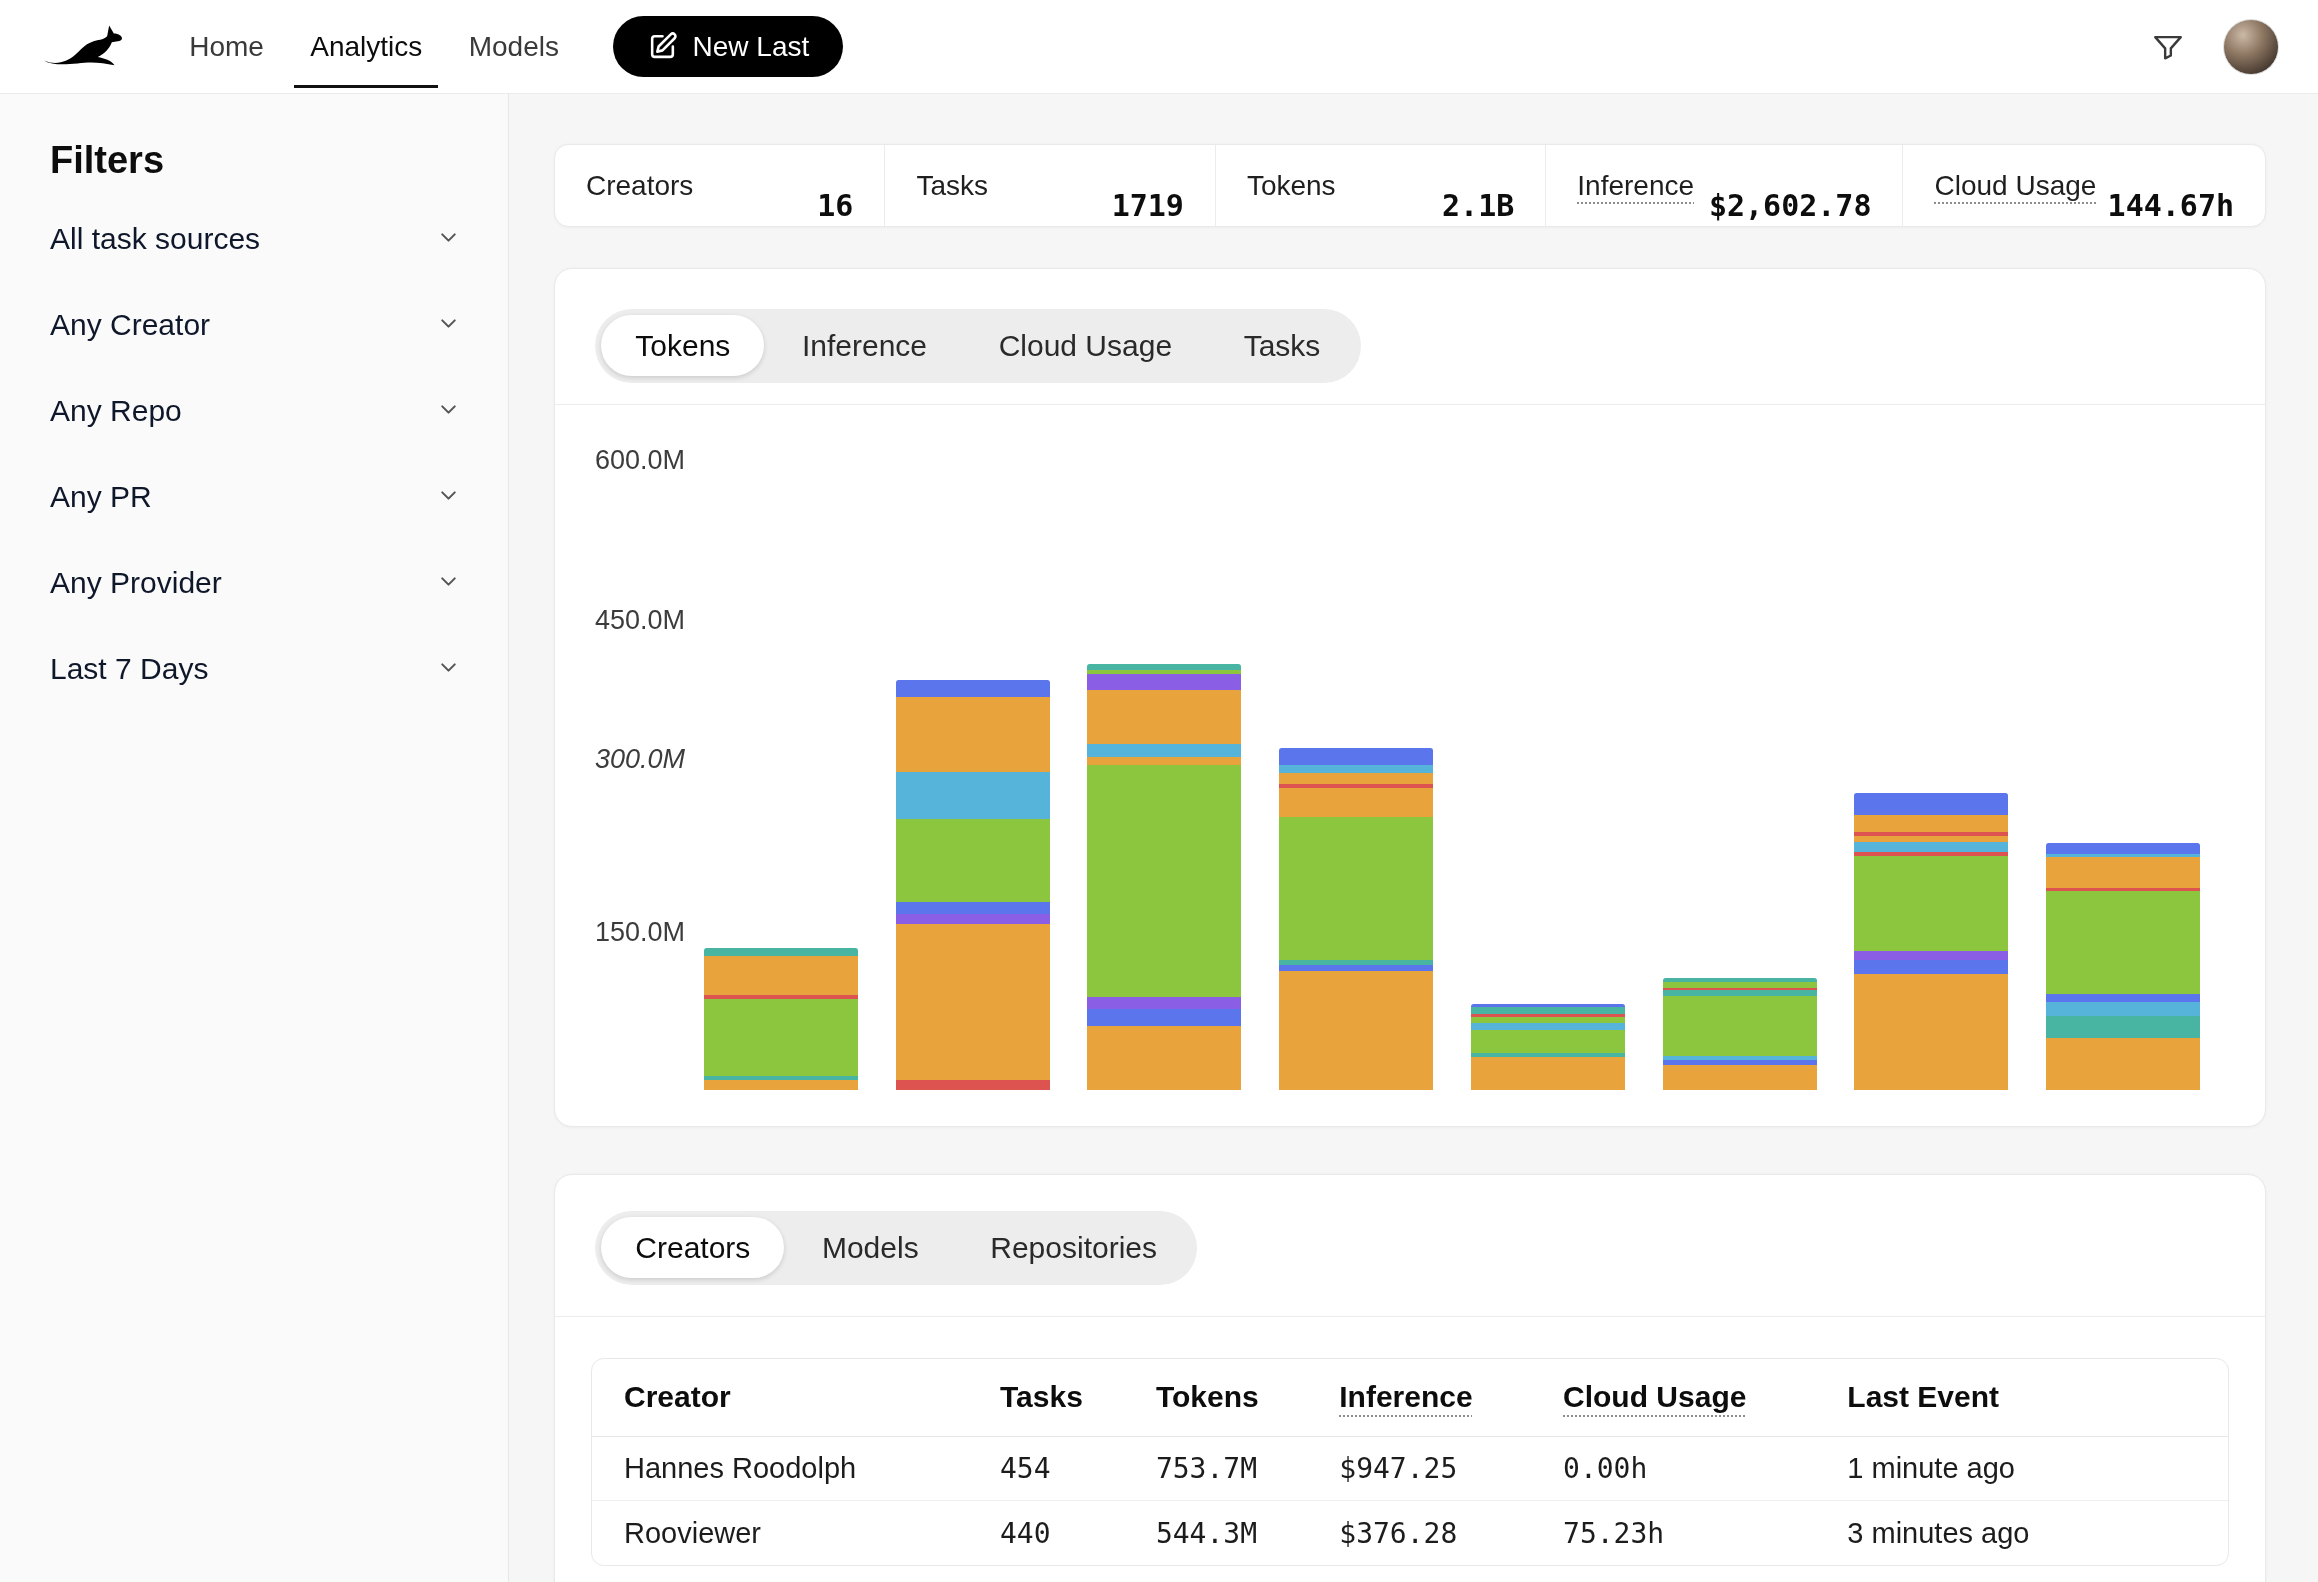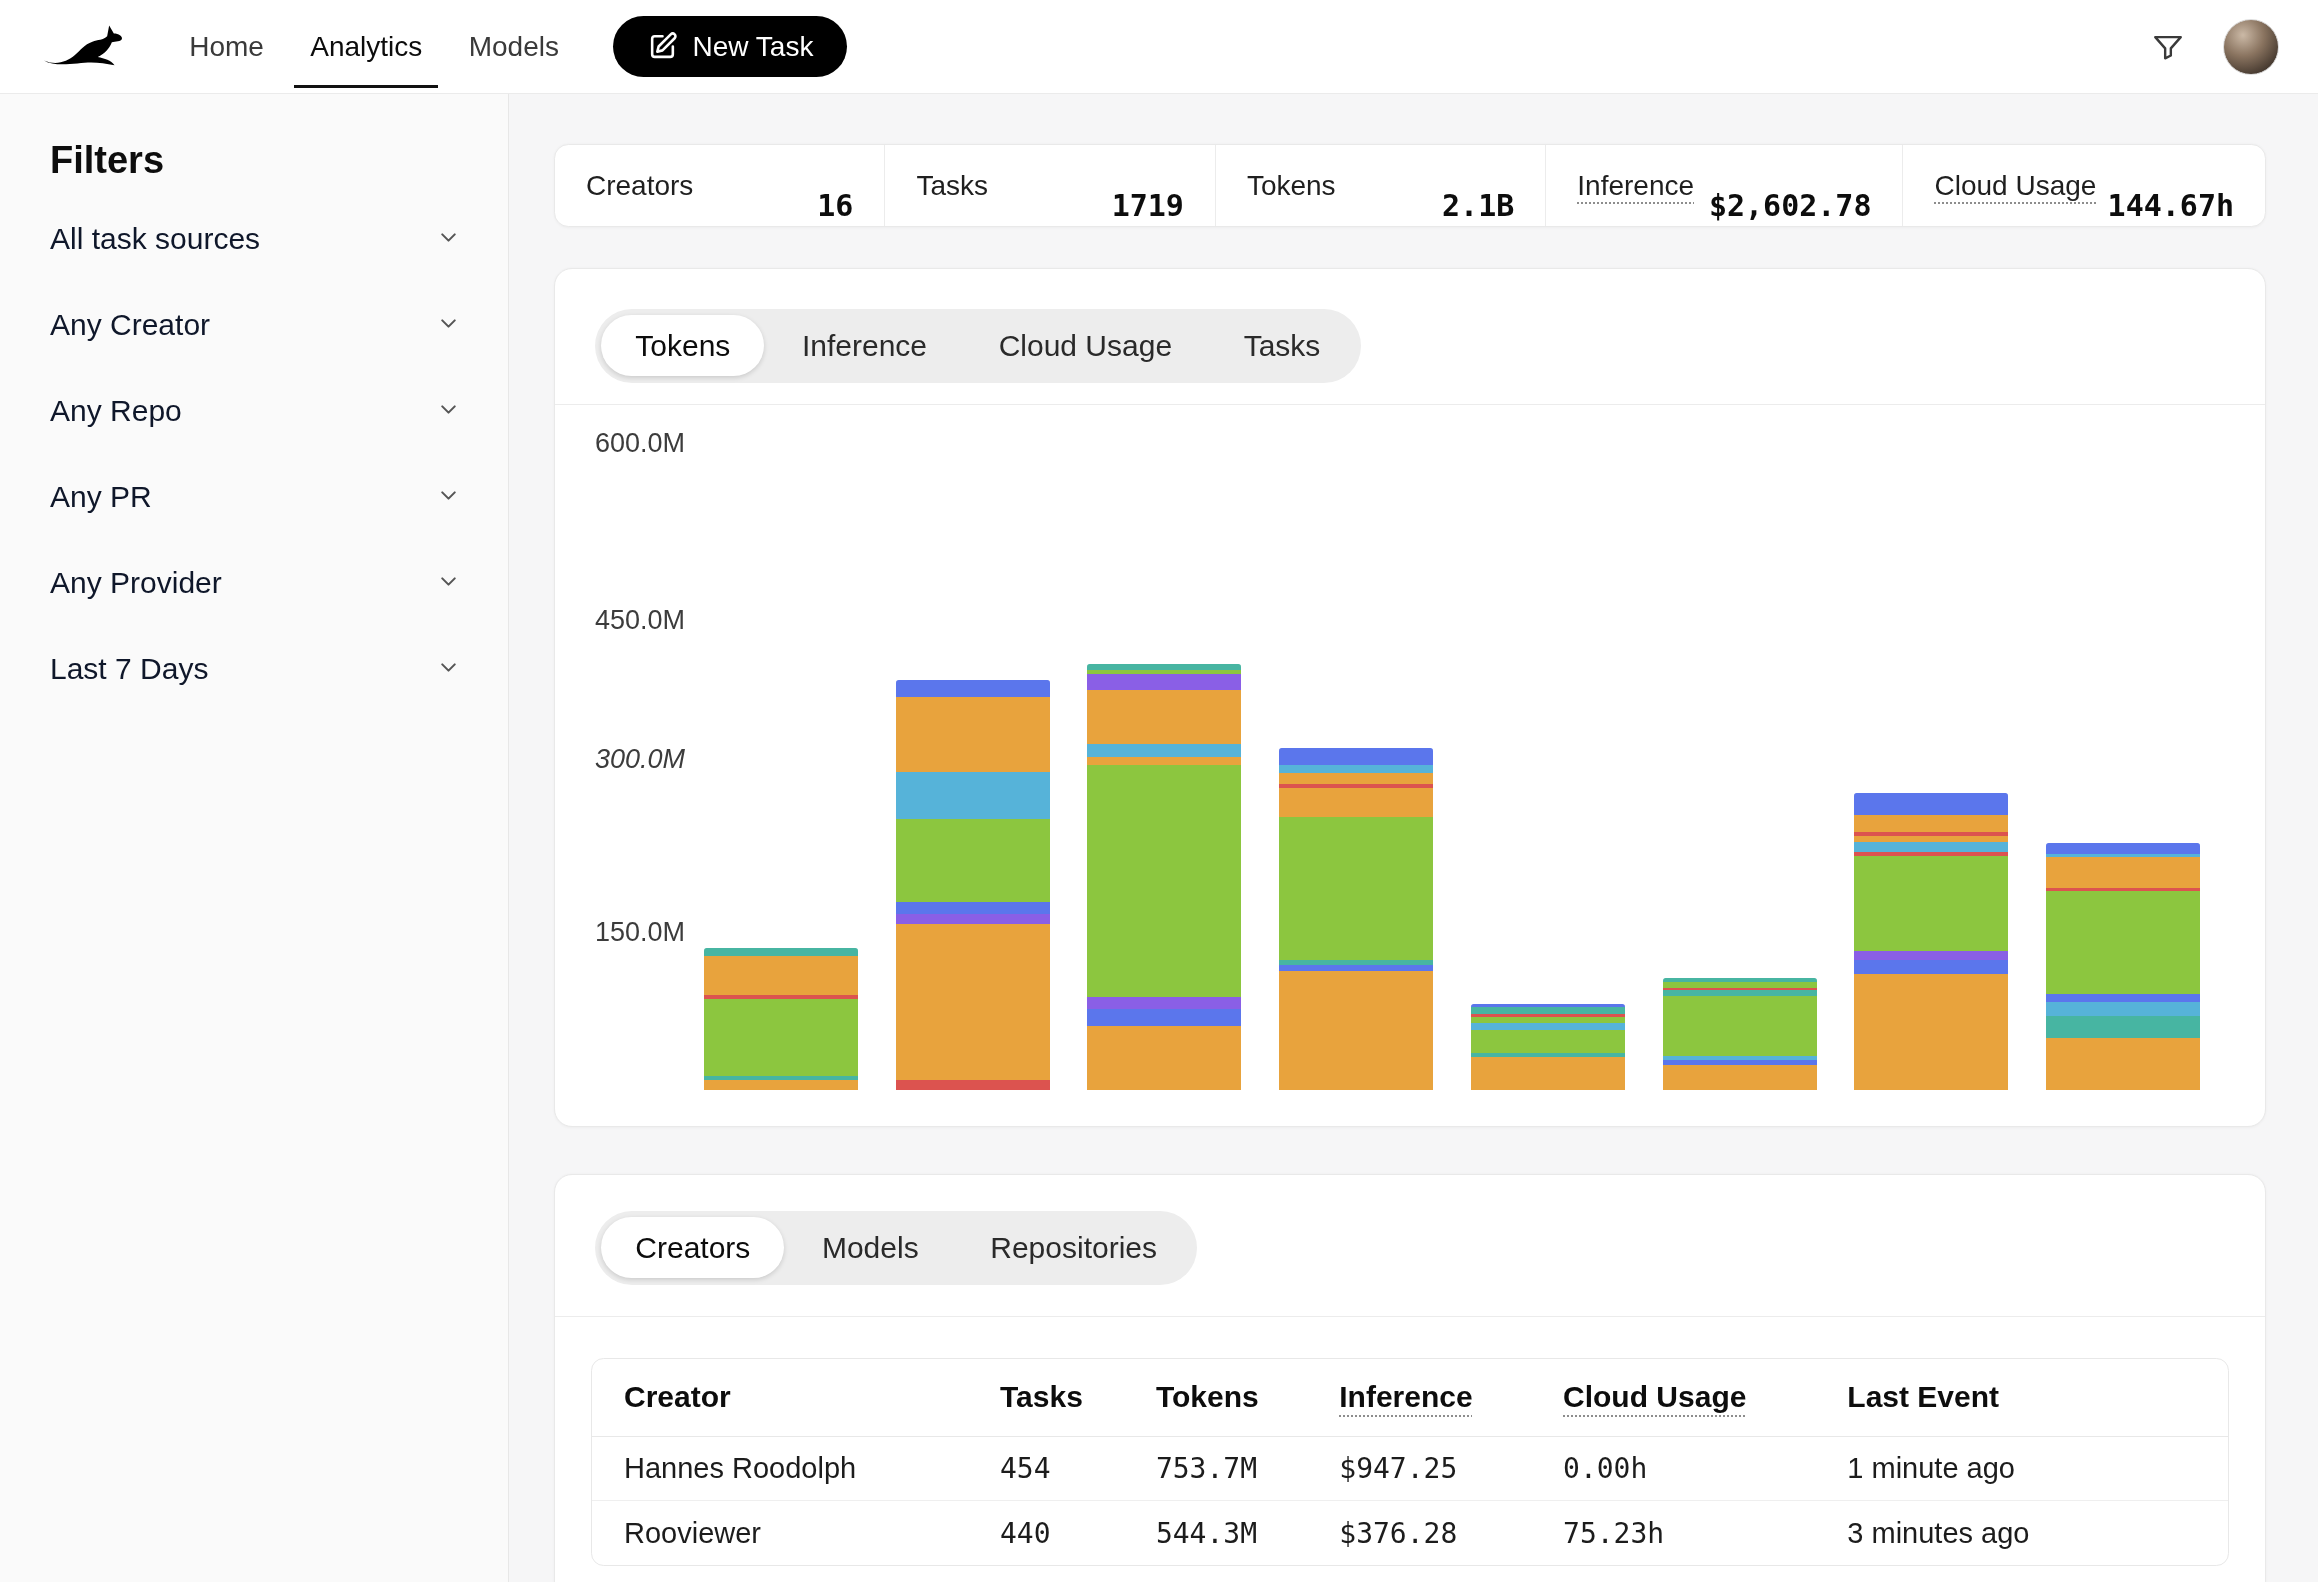--- a/index.html
+++ b/index.html
@@ -139,21 +139,21 @@
       <div class="nav-item active">Analytics</div>
       <div class="nav-item">Models</div>
     </nav>
   <button class="new-task-btn">
     <span style="display:flex;">
       <svg width="31" height="31" viewBox="0 0 24 24" fill="none" stroke="#fff" stroke-width="2" stroke-linecap="round" stroke-linejoin="round">
         <path d="M12 4H6a2 2 0 0 0-2 2v12a2 2 0 0 0 2 2h12a2 2 0 0 0 2-2v-6"></path>
         <path d="M18.4 2.6a2.1 2.1 0 0 1 3 3L12 15l-4 1 1-4 9.4-9.4z"></path>
       </svg>
     </span>
-    <span>New Task</span>
+    <span>New Last</span>
   </button>
   <div class="topbar-right">
     <div class="icon-btn">
       <svg width="34" height="34" viewBox="0 0 24 24" fill="none" stroke="#3a3a3a" stroke-width="1.7" stroke-linejoin="round">
         <path d="M3 5h18l-7 8v5l-4 2v-7L3 5z"></path>
       </svg>
     </div>
     <div class="avatar"></div>
   </div>
 </header>
@@ -320,21 +320,21 @@
               <div class="seg" style="height: 103px; background: rgb(140, 198, 63);"></div>
               <div class="seg" style="height: 3.2px; background: rgb(220, 83, 79);"></div>
               <div class="seg" style="height: 31px; background: rgb(232, 163, 61);"></div>
               <div class="seg" style="height: 3.2px; background: rgb(86, 179, 217);"></div>
               <div class="seg" style="height: 11.4px; background: rgb(91, 118, 236);"></div>
             </div>
           </div>
       <div class="ytick" style="bottom: 142px;">150.0M</div>
           <div class="ytick" style="bottom: 315px; font-style: italic;">300.0M</div>
           <div class="ytick" style="bottom: 454px;">450.0M</div>
-          <div class="ytick" style="bottom: 631px;">600.0M</div>
+          <div class="ytick" style="bottom: 614px;">600.0M</div>
         </div>
     </section>
 
     <section class="card bottom-card">
       <div class="tabs-row">
         <div class="pill-group">
             <div class="pill active">Creators</div>
             <div class="pill">Models</div>
             <div class="pill">Repositories</div>
           </div>

